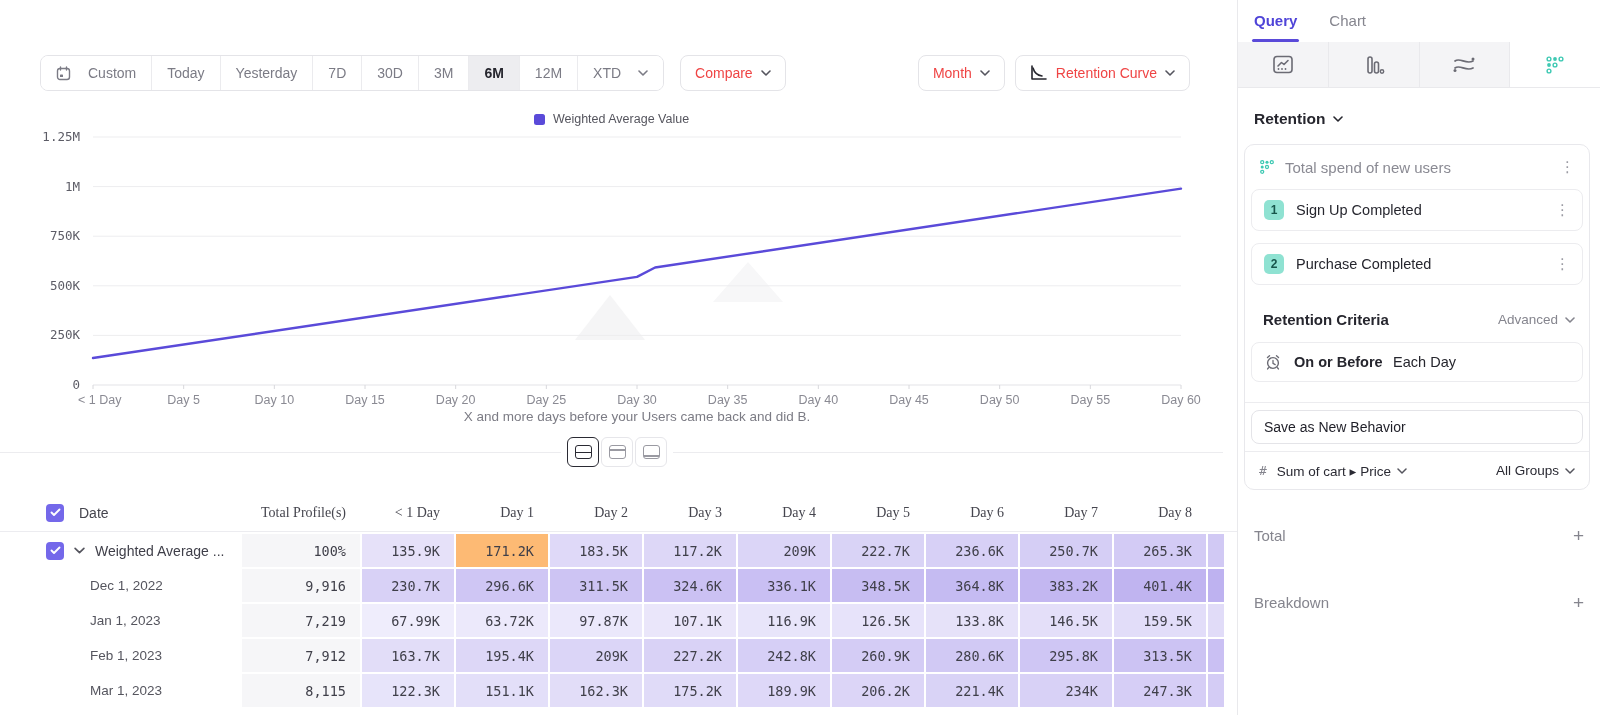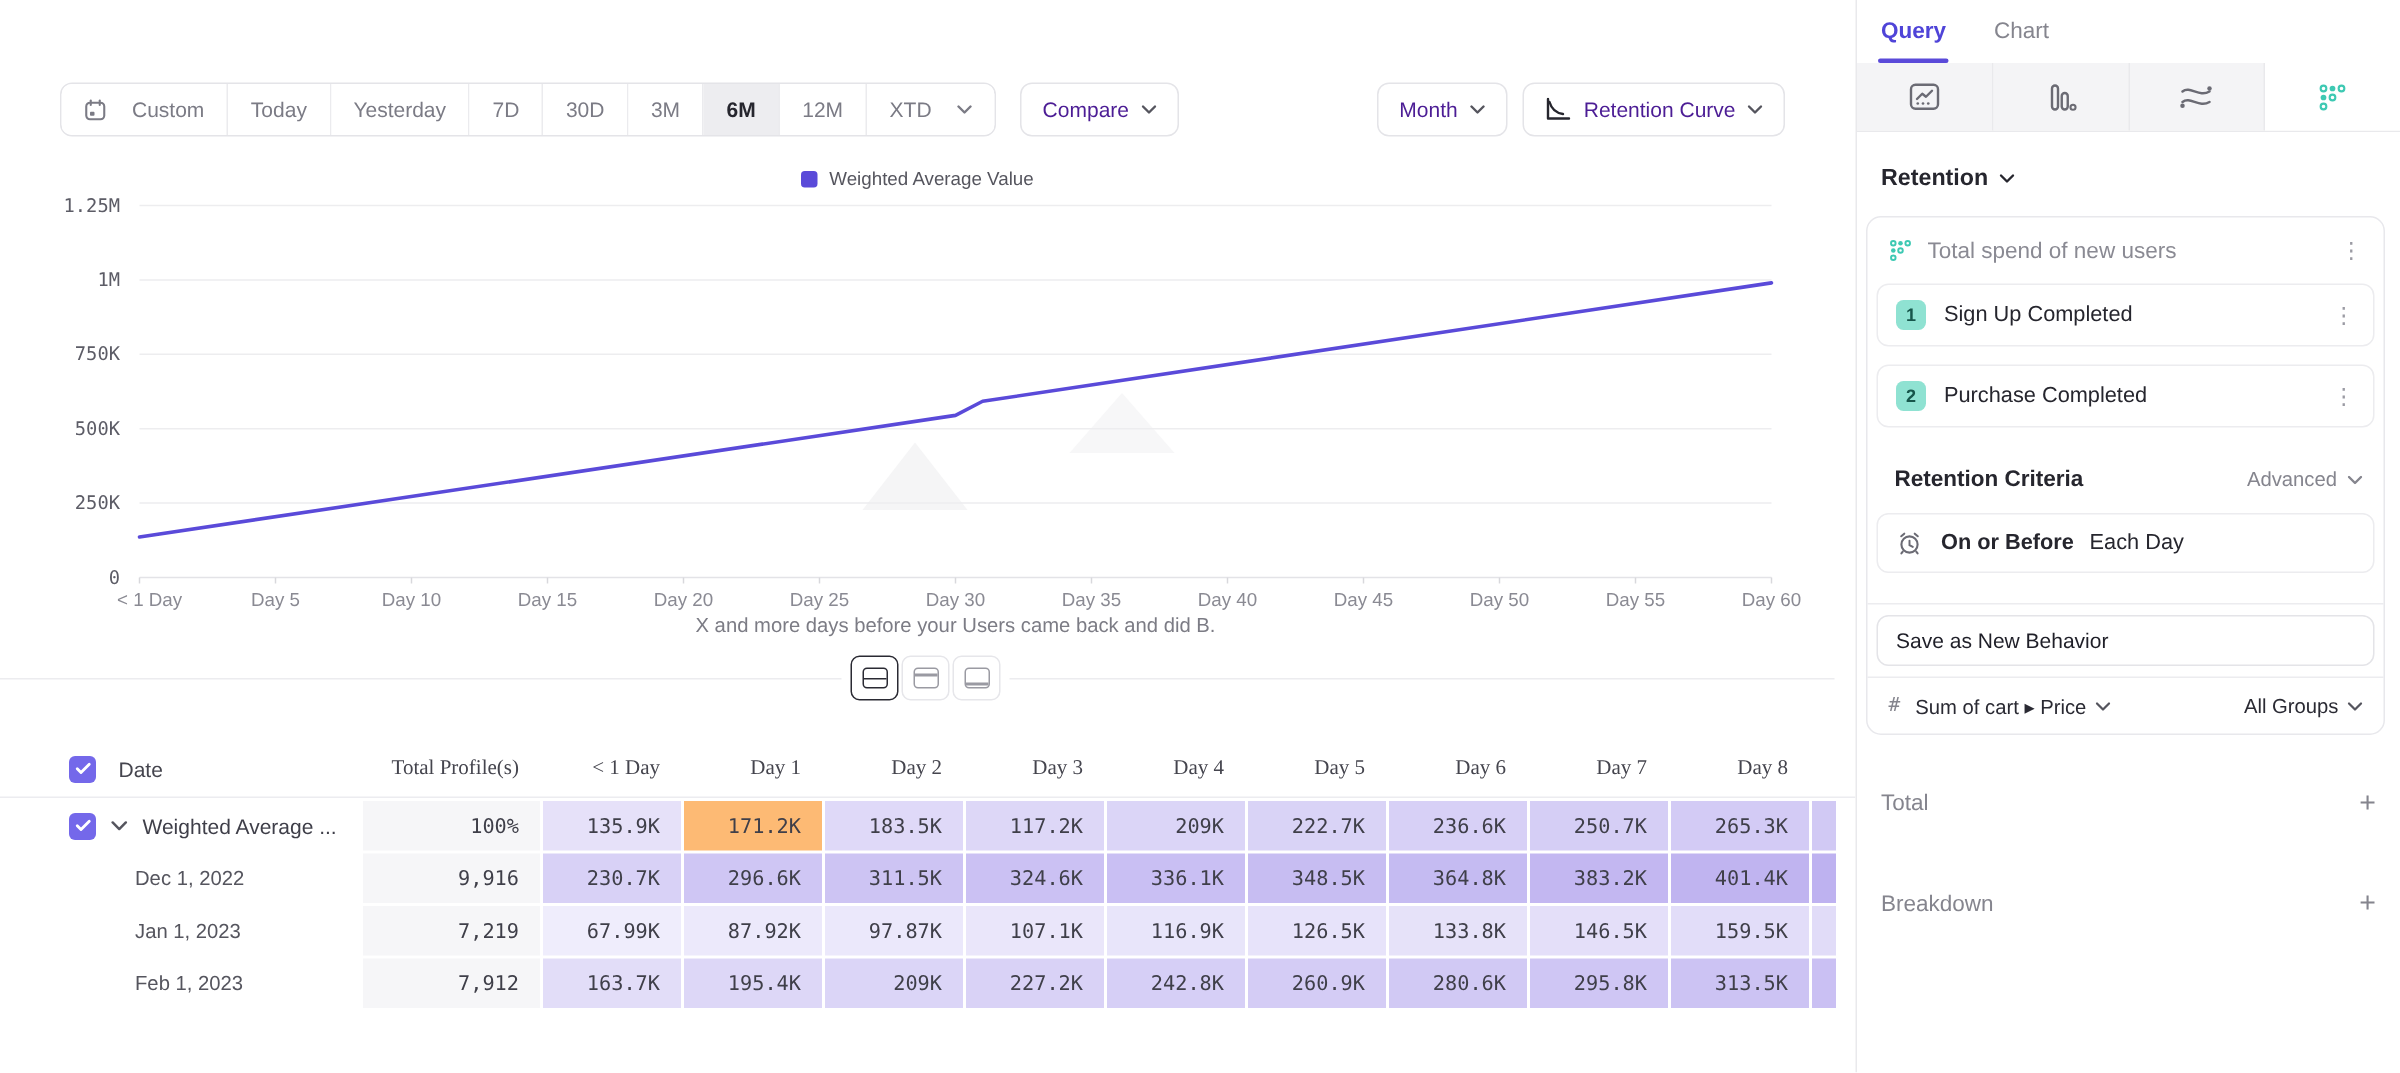--- a/index.html
+++ b/index.html
@@ -13,21 +13,21 @@
     height:36px; display:flex; align-items:center; }
   .seg { display:flex; align-items:stretch; height:36px; border:1px solid #e4e4e8;
     border-radius:8px; overflow:hidden; background:#fff; }
   .seg .seg-item { display:flex; align-items:center; gap:17px; padding:0 15px;
     font-size:14px; color:#7b7b85; border-right:1px solid #ebebee; cursor:pointer;
     white-space:nowrap; background:#fff; }
   .seg .seg-item:last-child { border-right:none; }
   .seg .seg-item.selected { background:#ededf0; color:#26262e; font-weight:bold; }
   .btn { display:flex; align-items:center; gap:8px; height:36px; padding:0 14px;
     border:1px solid #e4e4e8; border-radius:8px; background:#fff; font-size:14px;
-    color:#4c1d95; cursor:pointer; white-space:nowrap; }
+    color:#ef4444; cursor:pointer; white-space:nowrap; }
   .btn.compare { margin-left:16px; font-weight:500; }
   .toolbar-right { margin-left:auto; display:flex; gap:10px; }
   .chev { display:inline-block; flex:0 0 auto; }
 
   
   .legend { position:absolute; left:0; top:112px; width:1223px; display:flex;
     justify-content:center; align-items:center; gap:8px; font-size:12.5px; color:#55555e; }
   .legend-swatch { width:11px; height:11px; border-radius:2.5px; }
   #chart-svg { position:absolute; left:0; top:130px; }
   .caption { position:absolute; left:93px; top:409px; width:1088px; text-align:center;
@@ -336,21 +336,21 @@
             <div class="cell val" style="background:rgb(195,183,241)">383.2K</div>
             <div class="cell val" style="background:rgb(192,180,240)">401.4K</div>
             <div class="cell" style="background:rgb(190,178,240)"></div>
           </div>
           <div class="trow body-row">
             <div class="cell date-cell">
               <span>Jan 1, 2023</span>
             </div>
             <div class="cell val total">7,219</div>
             <div class="cell val" style="background:rgb(239,237,252)">67.99K</div>
-            <div class="cell val" style="background:rgb(236,233,251)">87.92K</div>
+            <div class="cell val" style="background:rgb(236,233,251)">63.72K</div>
             <div class="cell val" style="background:rgb(235,232,251)">97.87K</div>
             <div class="cell val" style="background:rgb(234,230,250)">107.1K</div>
             <div class="cell val" style="background:rgb(232,229,250)">116.9K</div>
             <div class="cell val" style="background:rgb(231,227,250)">126.5K</div>
             <div class="cell val" style="background:rgb(230,226,249)">133.8K</div>
             <div class="cell val" style="background:rgb(228,223,249)">146.5K</div>
             <div class="cell val" style="background:rgb(226,221,249)">159.5K</div>
             <div class="cell" style="background:rgb(225,220,248)"></div>
           </div>
           <div class="trow body-row">
@@ -362,20 +362,36 @@
             <div class="cell val" style="background:rgb(221,215,247)">195.4K</div>
             <div class="cell val" style="background:rgb(219,213,247)">209K</div>
             <div class="cell val" style="background:rgb(217,210,246)">227.2K</div>
             <div class="cell val" style="background:rgb(214,207,246)">242.8K</div>
             <div class="cell val" style="background:rgb(212,204,245)">260.9K</div>
             <div class="cell val" style="background:rgb(209,201,244)">280.6K</div>
             <div class="cell val" style="background:rgb(207,198,244)">295.8K</div>
             <div class="cell val" style="background:rgb(204,195,243)">313.5K</div>
             <div class="cell" style="background:rgb(202,192,243)"></div>
           </div>
+          <div class="trow body-row">
+            <div class="cell date-cell">
+              <span>Mar 1, 2023</span>
+            </div>
+            <div class="cell val total">8,115</div>
+            <div class="cell val" style="background:rgb(231,228,250)">122.3K</div>
+            <div class="cell val" style="background:rgb(227,223,249)">151.1K</div>
+            <div class="cell val" style="background:rgb(226,221,248)">162.3K</div>
+            <div class="cell val" style="background:rgb(224,219,248)">175.2K</div>
+            <div class="cell val" style="background:rgb(222,216,248)">189.9K</div>
+            <div class="cell val" style="background:rgb(220,213,247)">206.2K</div>
+            <div class="cell val" style="background:rgb(217,211,246)">221.4K</div>
+            <div class="cell val" style="background:rgb(216,209,246)">234K</div>
+            <div class="cell val" style="background:rgb(214,206,246)">247.3K</div>
+            <div class="cell" style="background:rgb(212,204,245)"></div>
+          </div>
         </div>
     </div>
   </div>
 
   <div class="sidebar">
     <div class="side-tabs">
       <div class="side-tab active">Query</div>
       <div class="side-tab">Chart</div>
     </div>
 

